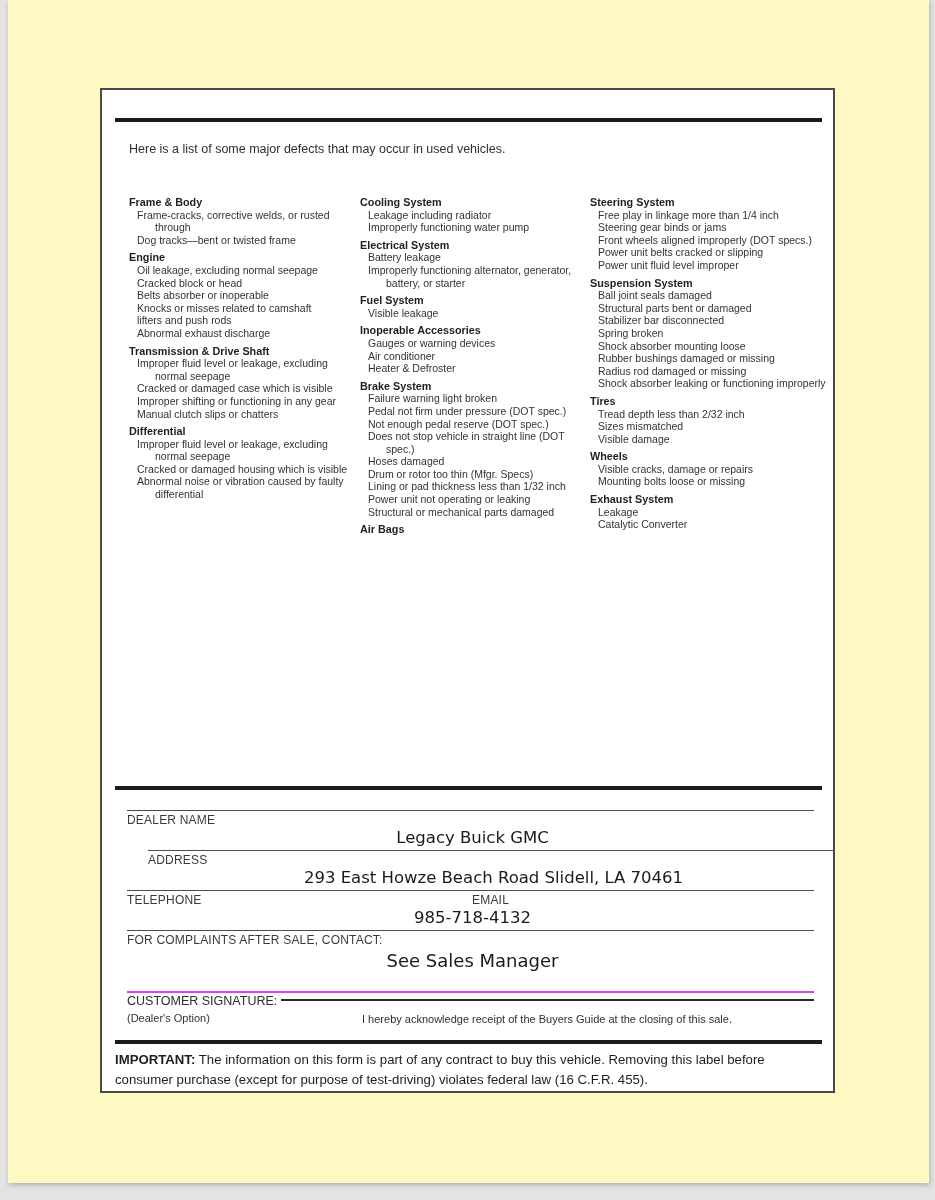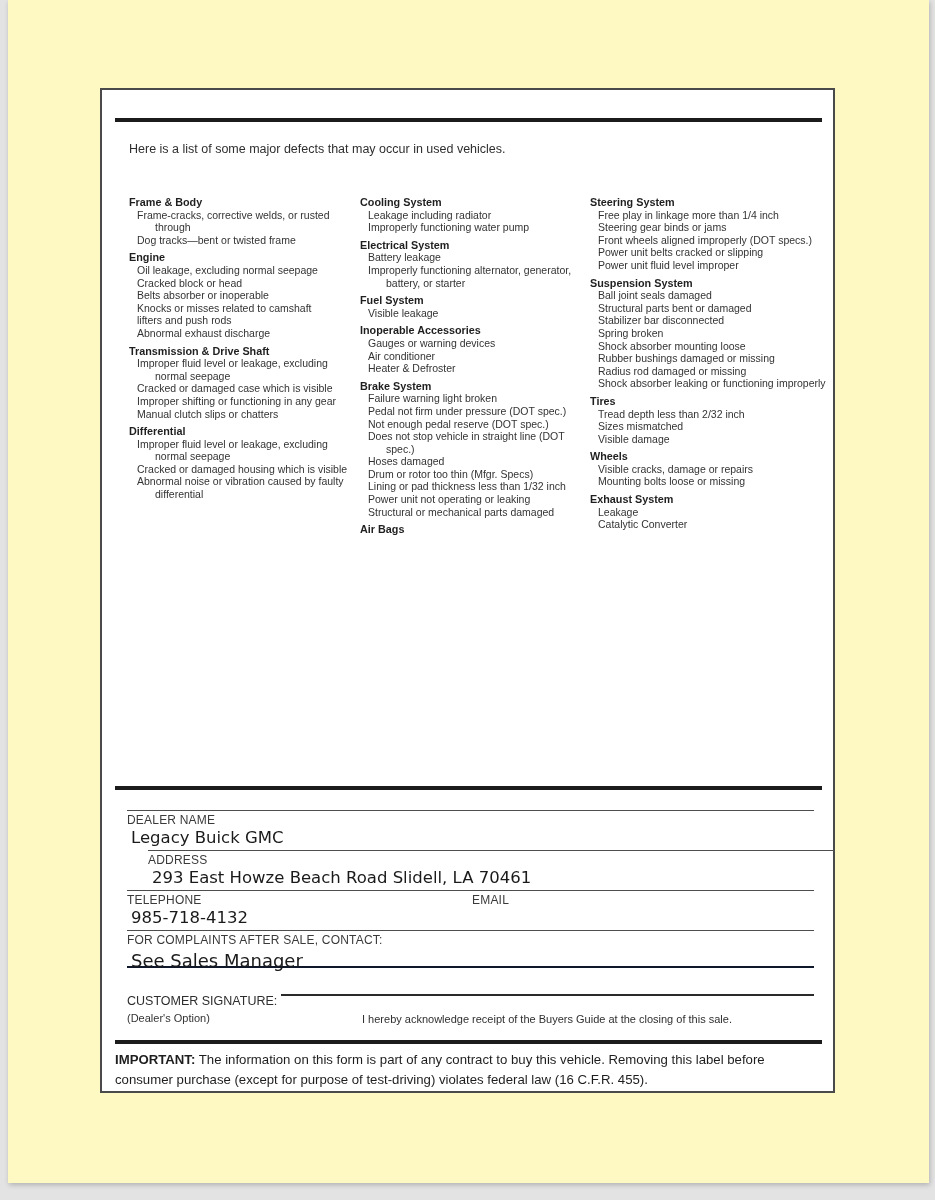--- a/index.html
+++ b/index.html
@@ -54,37 +54,38 @@
   }
   
   .form-row {
     position: absolute;
     left: 25px; width: 687px;
     border-top: 1px solid #4d4d4d;
   }
   .row-1 { top: 720px; }
   .row-2 { top: 760px; margin-left: 21px; }
   .row-3 { top: 800px; }
-  .row-4 { top: 840px; height: 38px; border-bottom: 2px solid #0f172a; }
+  .row-4 { top: 840px; height: 63px; border-bottom: 2px solid #d946ef; }
   .field-label {
     font-size: 12px; color: #3a3a3a;
     padding-top: 2px; letter-spacing: 0.2px;
   }
   .field-value {
     font-family: "DejaVu Sans", sans-serif;
     font-size: 16.5px; color: #1a1a1a;
     padding-left: 4px; margin-top: 1px;
     white-space: nowrap;
+    text-align: center;
   }
   .label-pair { display: flex; }
   .label-email { position: absolute; left: 345px; top: 0; }
   .signature-row {
     position: absolute;
     left: 25px; top: 904px; width: 687px;
-    display: flex; align-items: flex-start;
+    display: flex; align-items: center;
   }
   .signature-label { font-size: 12.5px; color: #2d2d2d; white-space: nowrap; }
   .signature-line {
     flex: 1; height: 0;
     border-bottom: 2px solid #2a2a2a;
     margin-left: 4px; margin-bottom: 2px;
   }
   .signature-sub {
     position: absolute;
     left: 25px; top: 922px;

